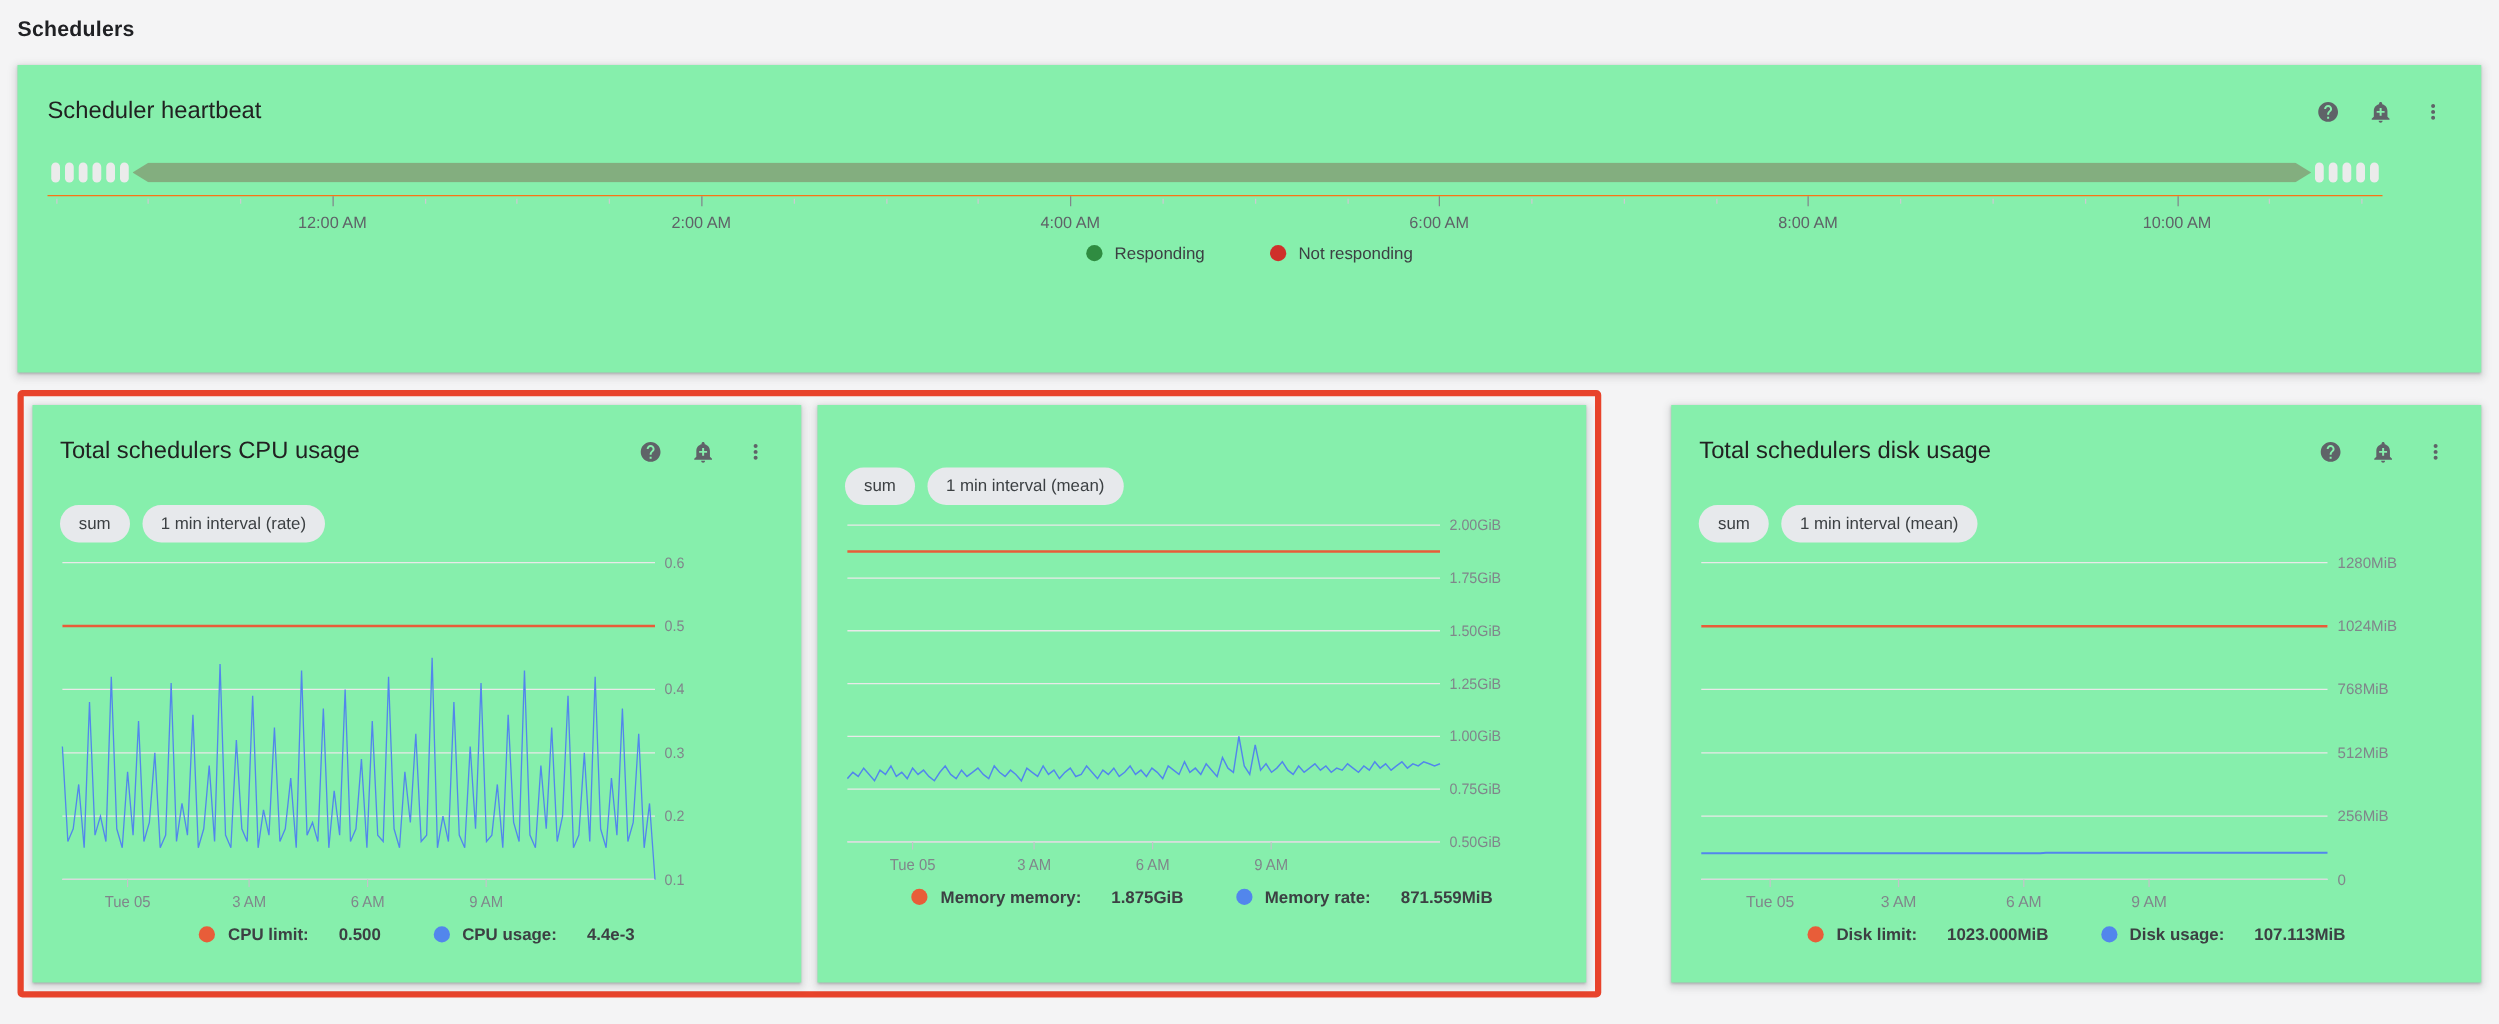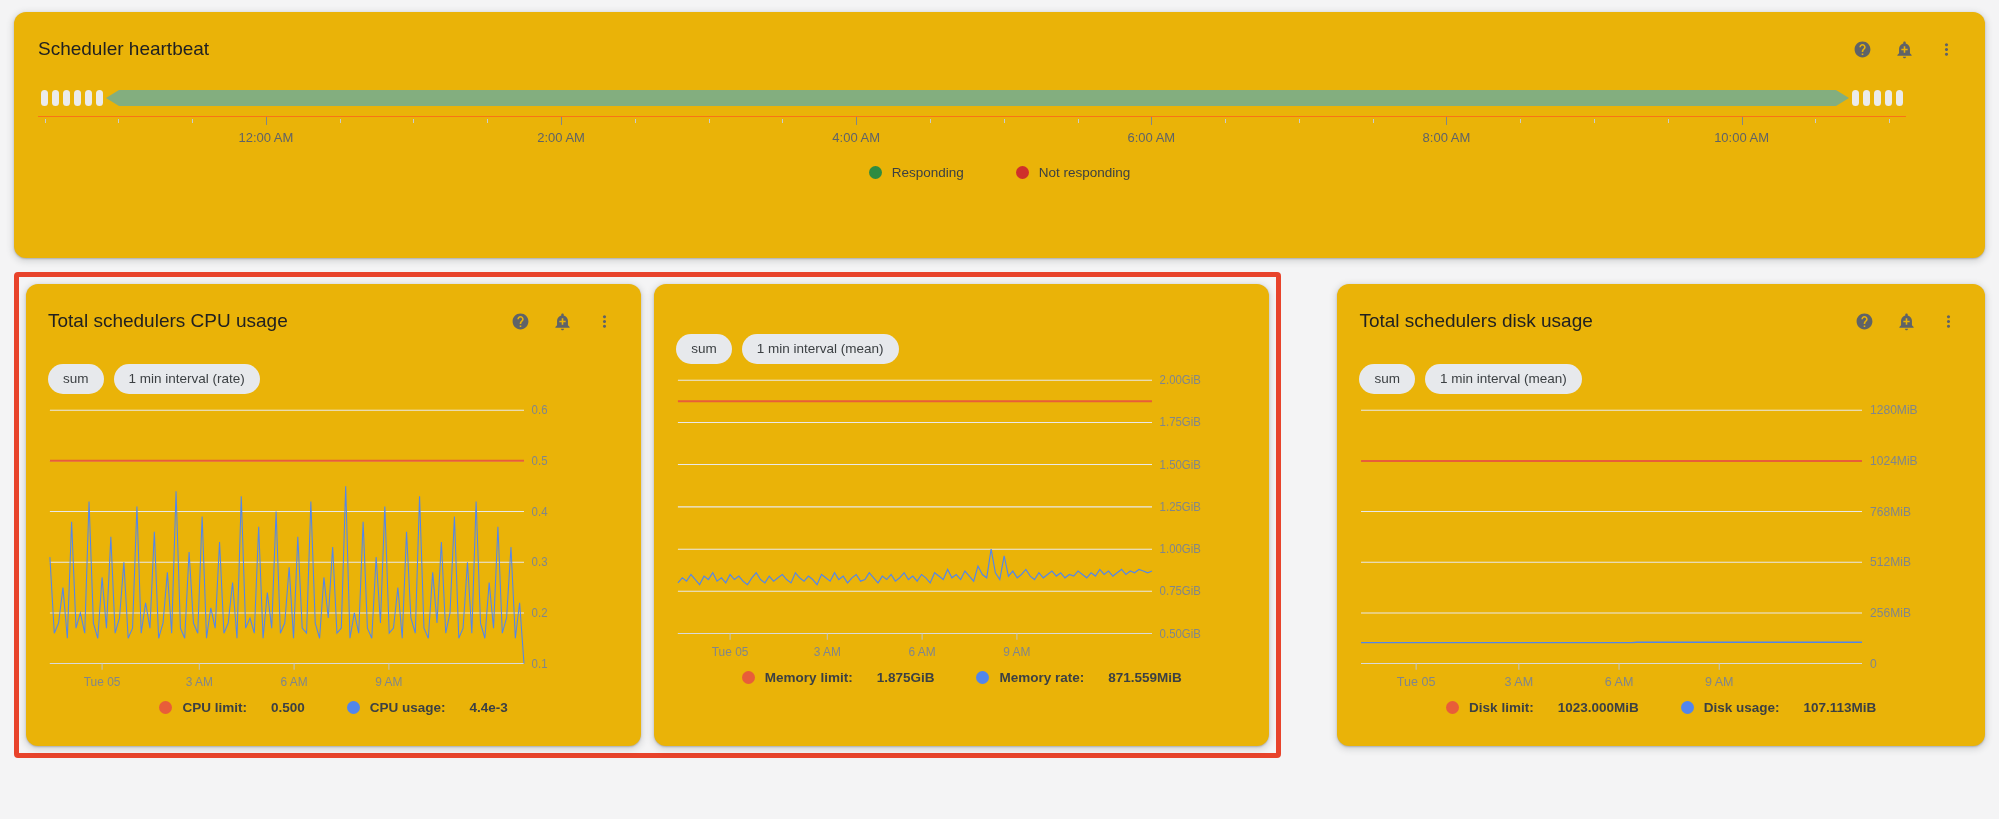--- a/index.html
+++ b/index.html
@@ -6,21 +6,21 @@
   body{
     width:1999px;height:819px;overflow:hidden;
     background:#f4f4f5;
     font-family:"Liberation Sans", sans-serif;
     color:#202124;
   }
   .page{padding:12px 14px 0;}
   .page-title{font-size:17px;font-weight:700;margin:2px 0 18px;letter-spacing:.2px;}
 
   .card{
-    background:#eab308;border-radius:12px;box-sizing:border-box;
+    background:#86efac;border-radius:0;box-sizing:border-box;
     box-shadow:0 1px 2px rgba(60,64,67,.30),0 2px 6px 2px rgba(60,64,67,.15);
   }
   .card-head{display:flex;align-items:center;justify-content:space-between;}
   .card-head h2{font-size:19px;font-weight:400;margin:0;color:#212121;}
   .card-icons{display:flex;gap:12px;align-items:center;}
   .icon-btn{width:30px;height:30px;border:none;background:none;padding:0;cursor:pointer;
     display:flex;align-items:center;justify-content:center;border-radius:50%;}
   .icon-btn svg{width:19px;height:19px;fill:#5f6368;}
 
   
@@ -29,21 +29,21 @@
   .pills{display:flex;gap:4px;margin:0 3px;}
   .pill{width:7px;height:16px;border-radius:4px;}
   .hb-bar{flex:1;height:16px;
     clip-path:polygon(13px 0,calc(100% - 13px) 0,100% 50%,calc(100% - 13px) 100%,13px 100%,0 50%);}
   .hb-axis{position:relative;height:36px;margin:10px 55px 0 0;border-top:1px solid #f97316;}
   .hb-axis .tick{position:absolute;width:1px;}
   .hb-axis .tick.major{top:0;height:8px;background:#80868b;}
   .hb-axis .tick.minor{top:2px;height:4px;background:#c9ccd0;}
   .hb-axis .tick-label{position:absolute;top:13px;transform:translateX(-50%);
     font-size:13px;color:#5f6368;white-space:nowrap;}
-  .hb-legend{display:flex;justify-content:center;gap:52px;margin-top:12px;}
+  .hb-legend{display:flex;justify-content:center;gap:52px;margin-top:2px;}
   .leg-item{display:flex;align-items:center;gap:10px;font-size:13.5px;color:#3c4043;}
   .dot{width:13px;height:13px;border-radius:50%;flex:none;}
 
   
   .cards-row{display:flex;gap:12px;margin-top:14px;align-items:flex-start;}
   .highlight-box{flex:2.06;border:5px solid #e8432b;border-radius:4px;padding:7px;
     display:flex;gap:13px;}
   .highlight-box .card{flex:1;}
   .chart-card{height:462px;padding:22px 22px 0;}
   .card-disk{flex:1;margin-top:12px;margin-left:44px;}
@@ -54,20 +54,21 @@
   svg.chart text{font-family:"Liberation Sans", sans-serif;}
   .ylab{font-size:12px;fill:#80868b;}
   .xlab{font-size:12.5px;fill:#80868b;}
   .chart-legend{display:flex;justify-content:center;gap:42px;margin-top:6px;font-weight:bold;}
   .leg-val{margin-left:14px;}
 </style>
 </head>
 <body>
 
 <div class="page">
+  <h1 class="page-title">Schedulers</h1>
 
   <section class="card hb-card">
     <div class="card-head">
       <h2>Scheduler heartbeat</h2>
       <div class="card-icons">
         <button class="icon-btn">
           <svg viewBox="0 0 24 24">
               <path d="M12 2C6.48 2 2 6.48 2 12s4.48 10 10 10 10-4.48 10-10S17.52 2 12 2zm1 17h-2v-2h2v2zm2.07-7.75l-.9.92C13.45 12.9 13 13.5 13 15h-2v-.5c0-1.1.45-2.1 1.17-2.83l1.24-1.26c.37-.36.59-.86.59-1.41 0-1.1-.9-2-2-2s-2 .9-2 2H8c0-2.21 1.79-4 4-4s4 1.79 4 4c0 .88-.36 1.68-.93 2.25z"></path>
             </svg>
         </button>
@@ -242,21 +243,21 @@
             <line x1="258.5" y1="262" x2="258.5" y2="268" stroke="#c2c5c9" stroke-width="1"></line>
             <text x="258.5" y="284" class="xlab" text-anchor="middle">6 AM</text>
             <line x1="358.1" y1="262" x2="358.1" y2="268" stroke="#c2c5c9" stroke-width="1"></line>
             <text x="358.1" y="284" class="xlab" text-anchor="middle">9 AM</text>
             <line x1="2" y1="32.8" x2="500" y2="32.8" stroke="#e85d39" stroke-width="2"></line>
             <polyline points="2.0,212.0 6.6,207.0 11.1,210.3 15.7,203.7 20.3,208.7 24.8,213.7 29.4,205.3 34.0,208.7 38.6,202.0 43.1,210.3 47.7,207.0 52.3,212.0 56.8,203.7 61.4,208.7 66.0,205.3 70.5,210.3 75.1,213.7 79.7,207.0 84.2,202.0 88.8,208.7 93.4,212.0 97.9,205.3 102.5,210.3 107.1,207.0 111.7,203.7 116.2,208.7 120.8,212.0 125.4,202.0 129.9,207.0 134.5,210.3 139.1,205.3 143.6,208.7 148.2,213.7 152.8,203.7 157.3,207.0 161.9,210.3 166.5,202.0 171.0,208.7 175.6,205.3 180.2,212.0 184.8,207.0 189.3,203.7 193.9,210.3 198.5,208.7 203.0,202.0 207.6,207.0 212.2,212.0 216.7,205.3 221.3,208.7 225.9,203.7 230.4,210.3 235.0,207.0 239.6,202.0 244.1,208.7 248.7,205.3 253.3,210.3 257.9,203.7 262.4,207.0 267.0,212.0 271.6,202.0 276.1,205.3 280.7,208.7 285.3,198.7 289.8,207.0 294.4,203.7 299.0,208.7 303.5,200.3 308.1,205.3 312.7,210.3 317.2,195.3 321.8,203.7 326.4,207.0 331.0,178.7 335.5,202.0 340.1,208.7 344.7,185.3 349.2,205.3 353.8,200.3 358.4,207.0 362.9,203.7 367.5,198.7 372.1,205.3 376.6,208.7 381.2,202.0 385.8,207.0 390.3,203.7 394.9,200.3 399.5,205.3 404.1,202.0 408.6,207.0 413.2,203.7 417.8,205.3 422.3,200.3 426.9,203.7 431.5,207.0 436.0,202.0 440.6,205.3 445.2,198.7 449.7,203.7 454.3,200.3 458.9,205.3 463.4,202.0 468.0,198.7 472.6,203.7 477.2,200.3 481.7,202.0 486.3,198.7 490.9,200.3 495.4,202.0 500.0,200.3" fill="none" stroke="#5286ec" stroke-width="1.2"></polyline>
           </svg>
         <div class="chart-legend">
           <div class="leg-item">
             <span class="dot" style="background-color: rgb(232, 93, 57);"></span>
-            <span>Memory limit:</span>
+            <span>Memory memory:</span>
             <span class="leg-val">1.875GiB</span>
           </div>
           <div class="leg-item">
             <span class="dot" style="background-color: rgb(82, 134, 236);"></span>
             <span>Memory rate:</span>
             <span class="leg-val">871.559MiB</span>
           </div>
         </div>
       </section>
     </div>

